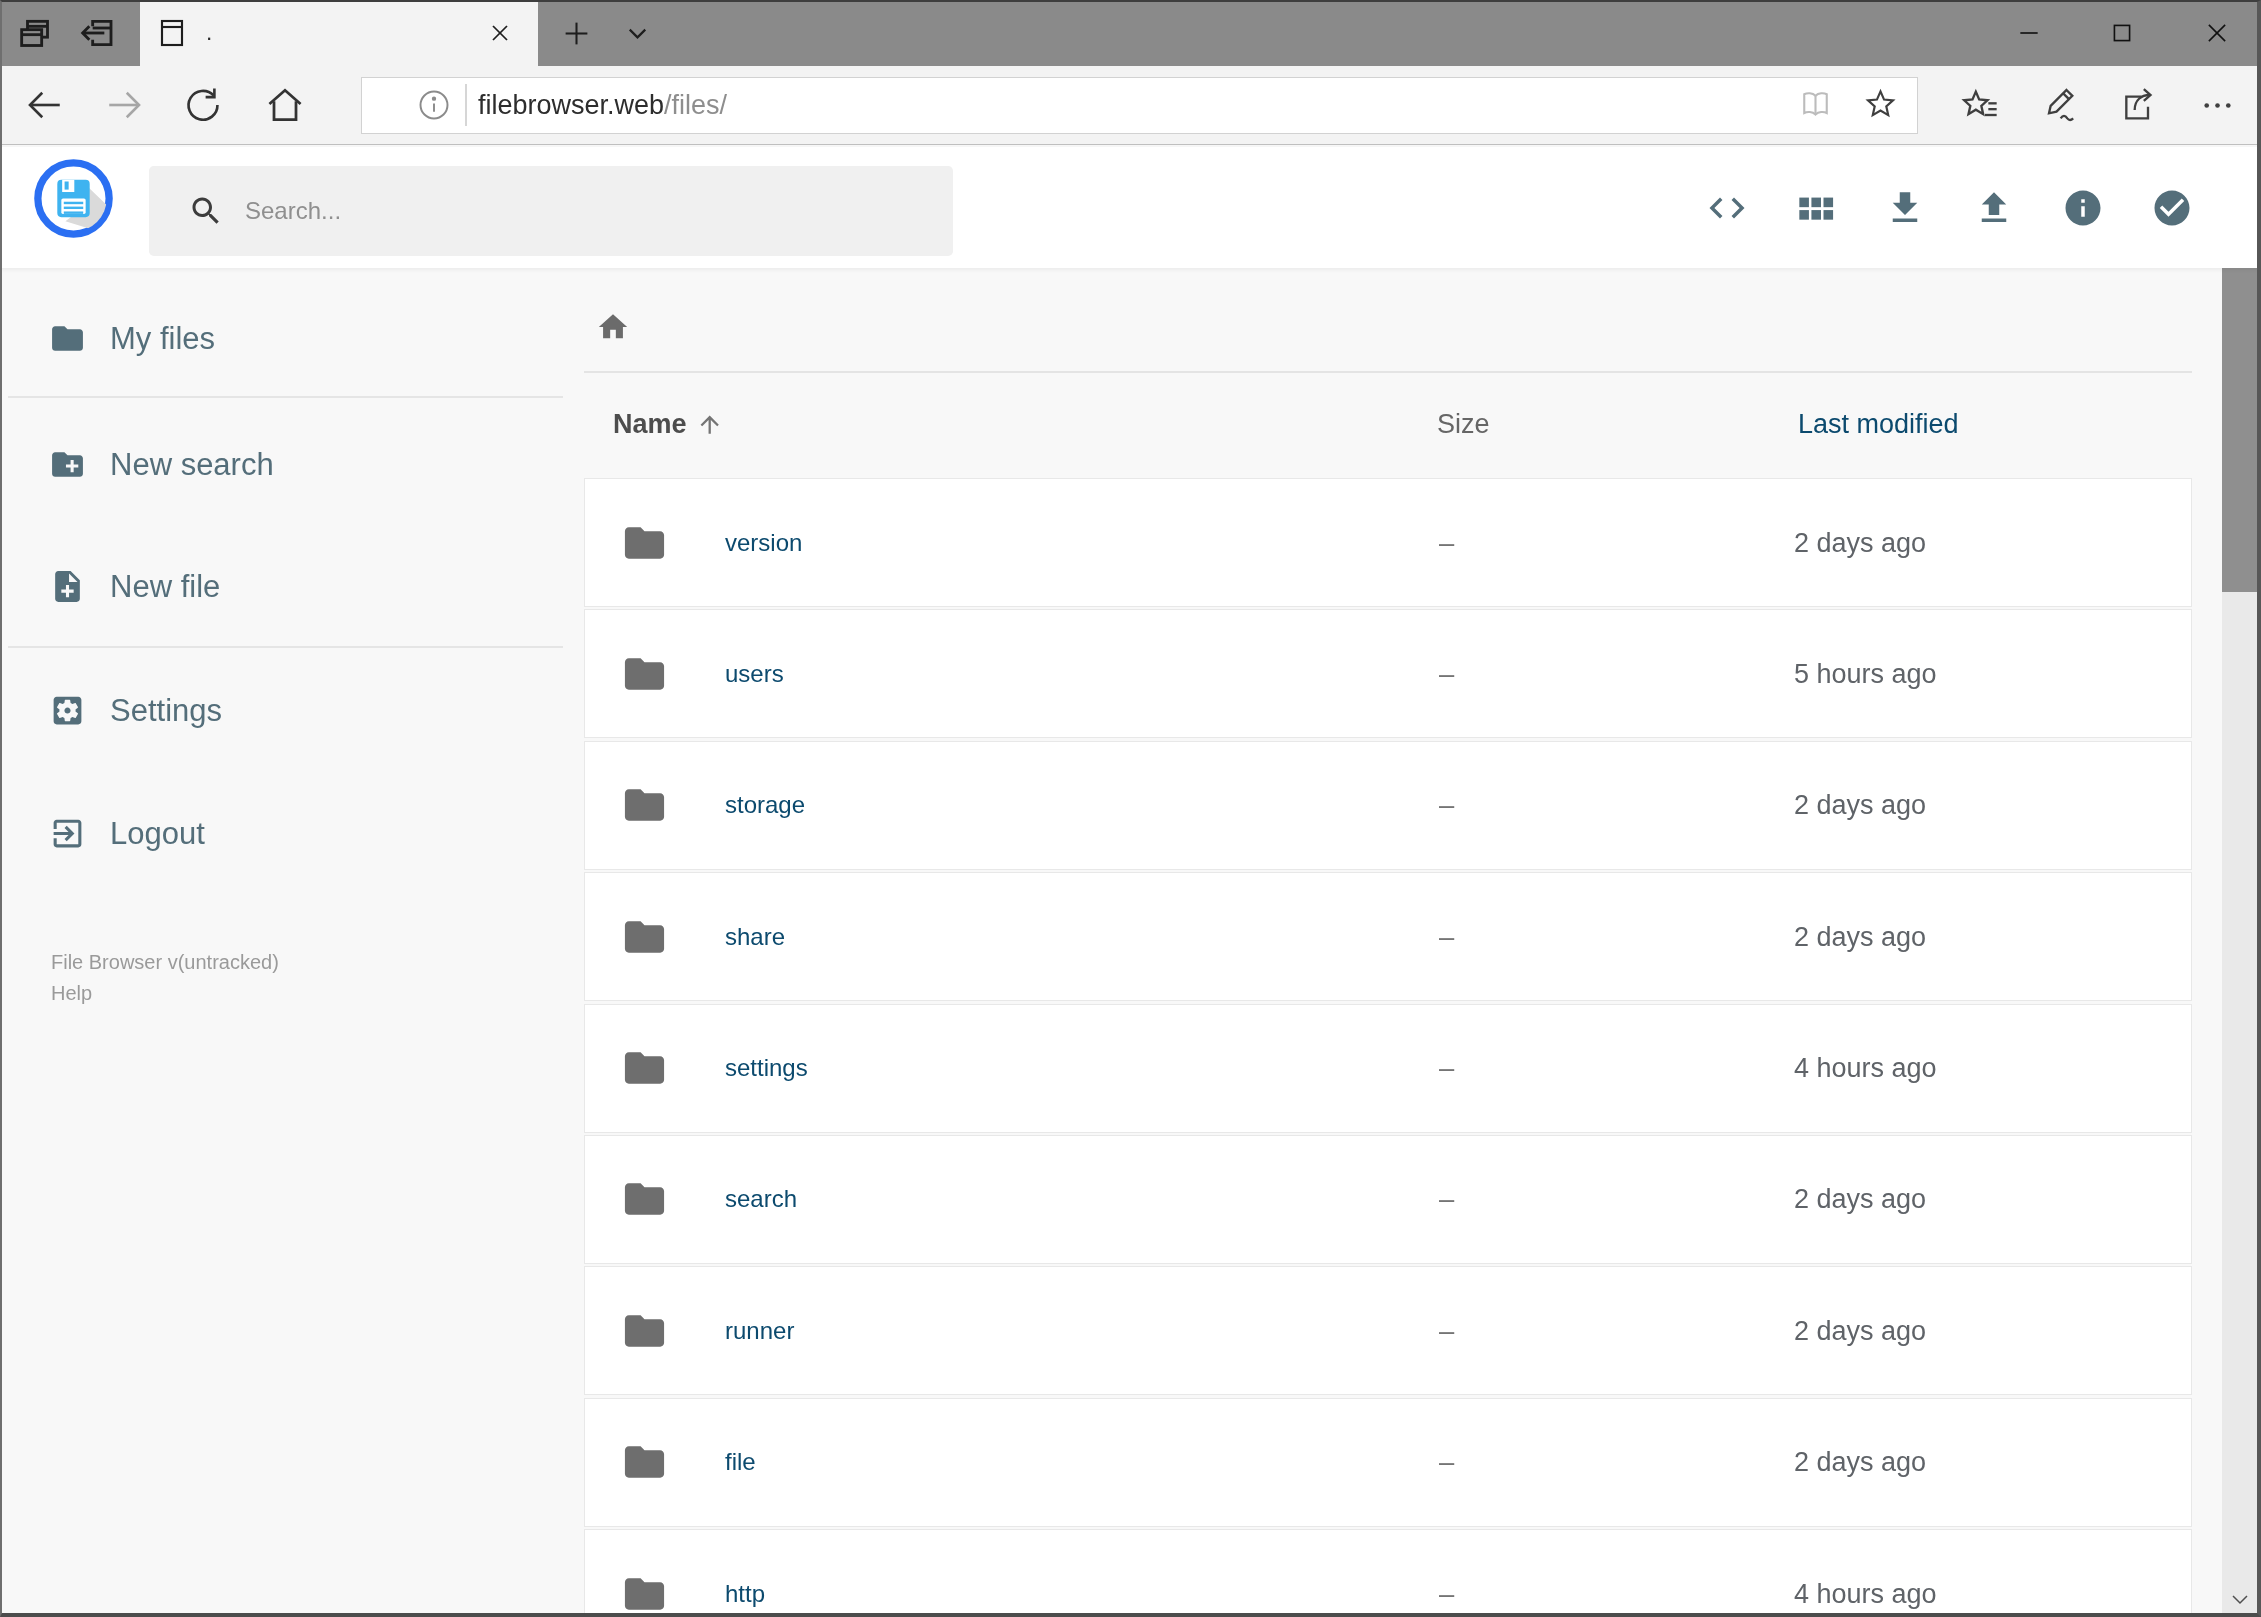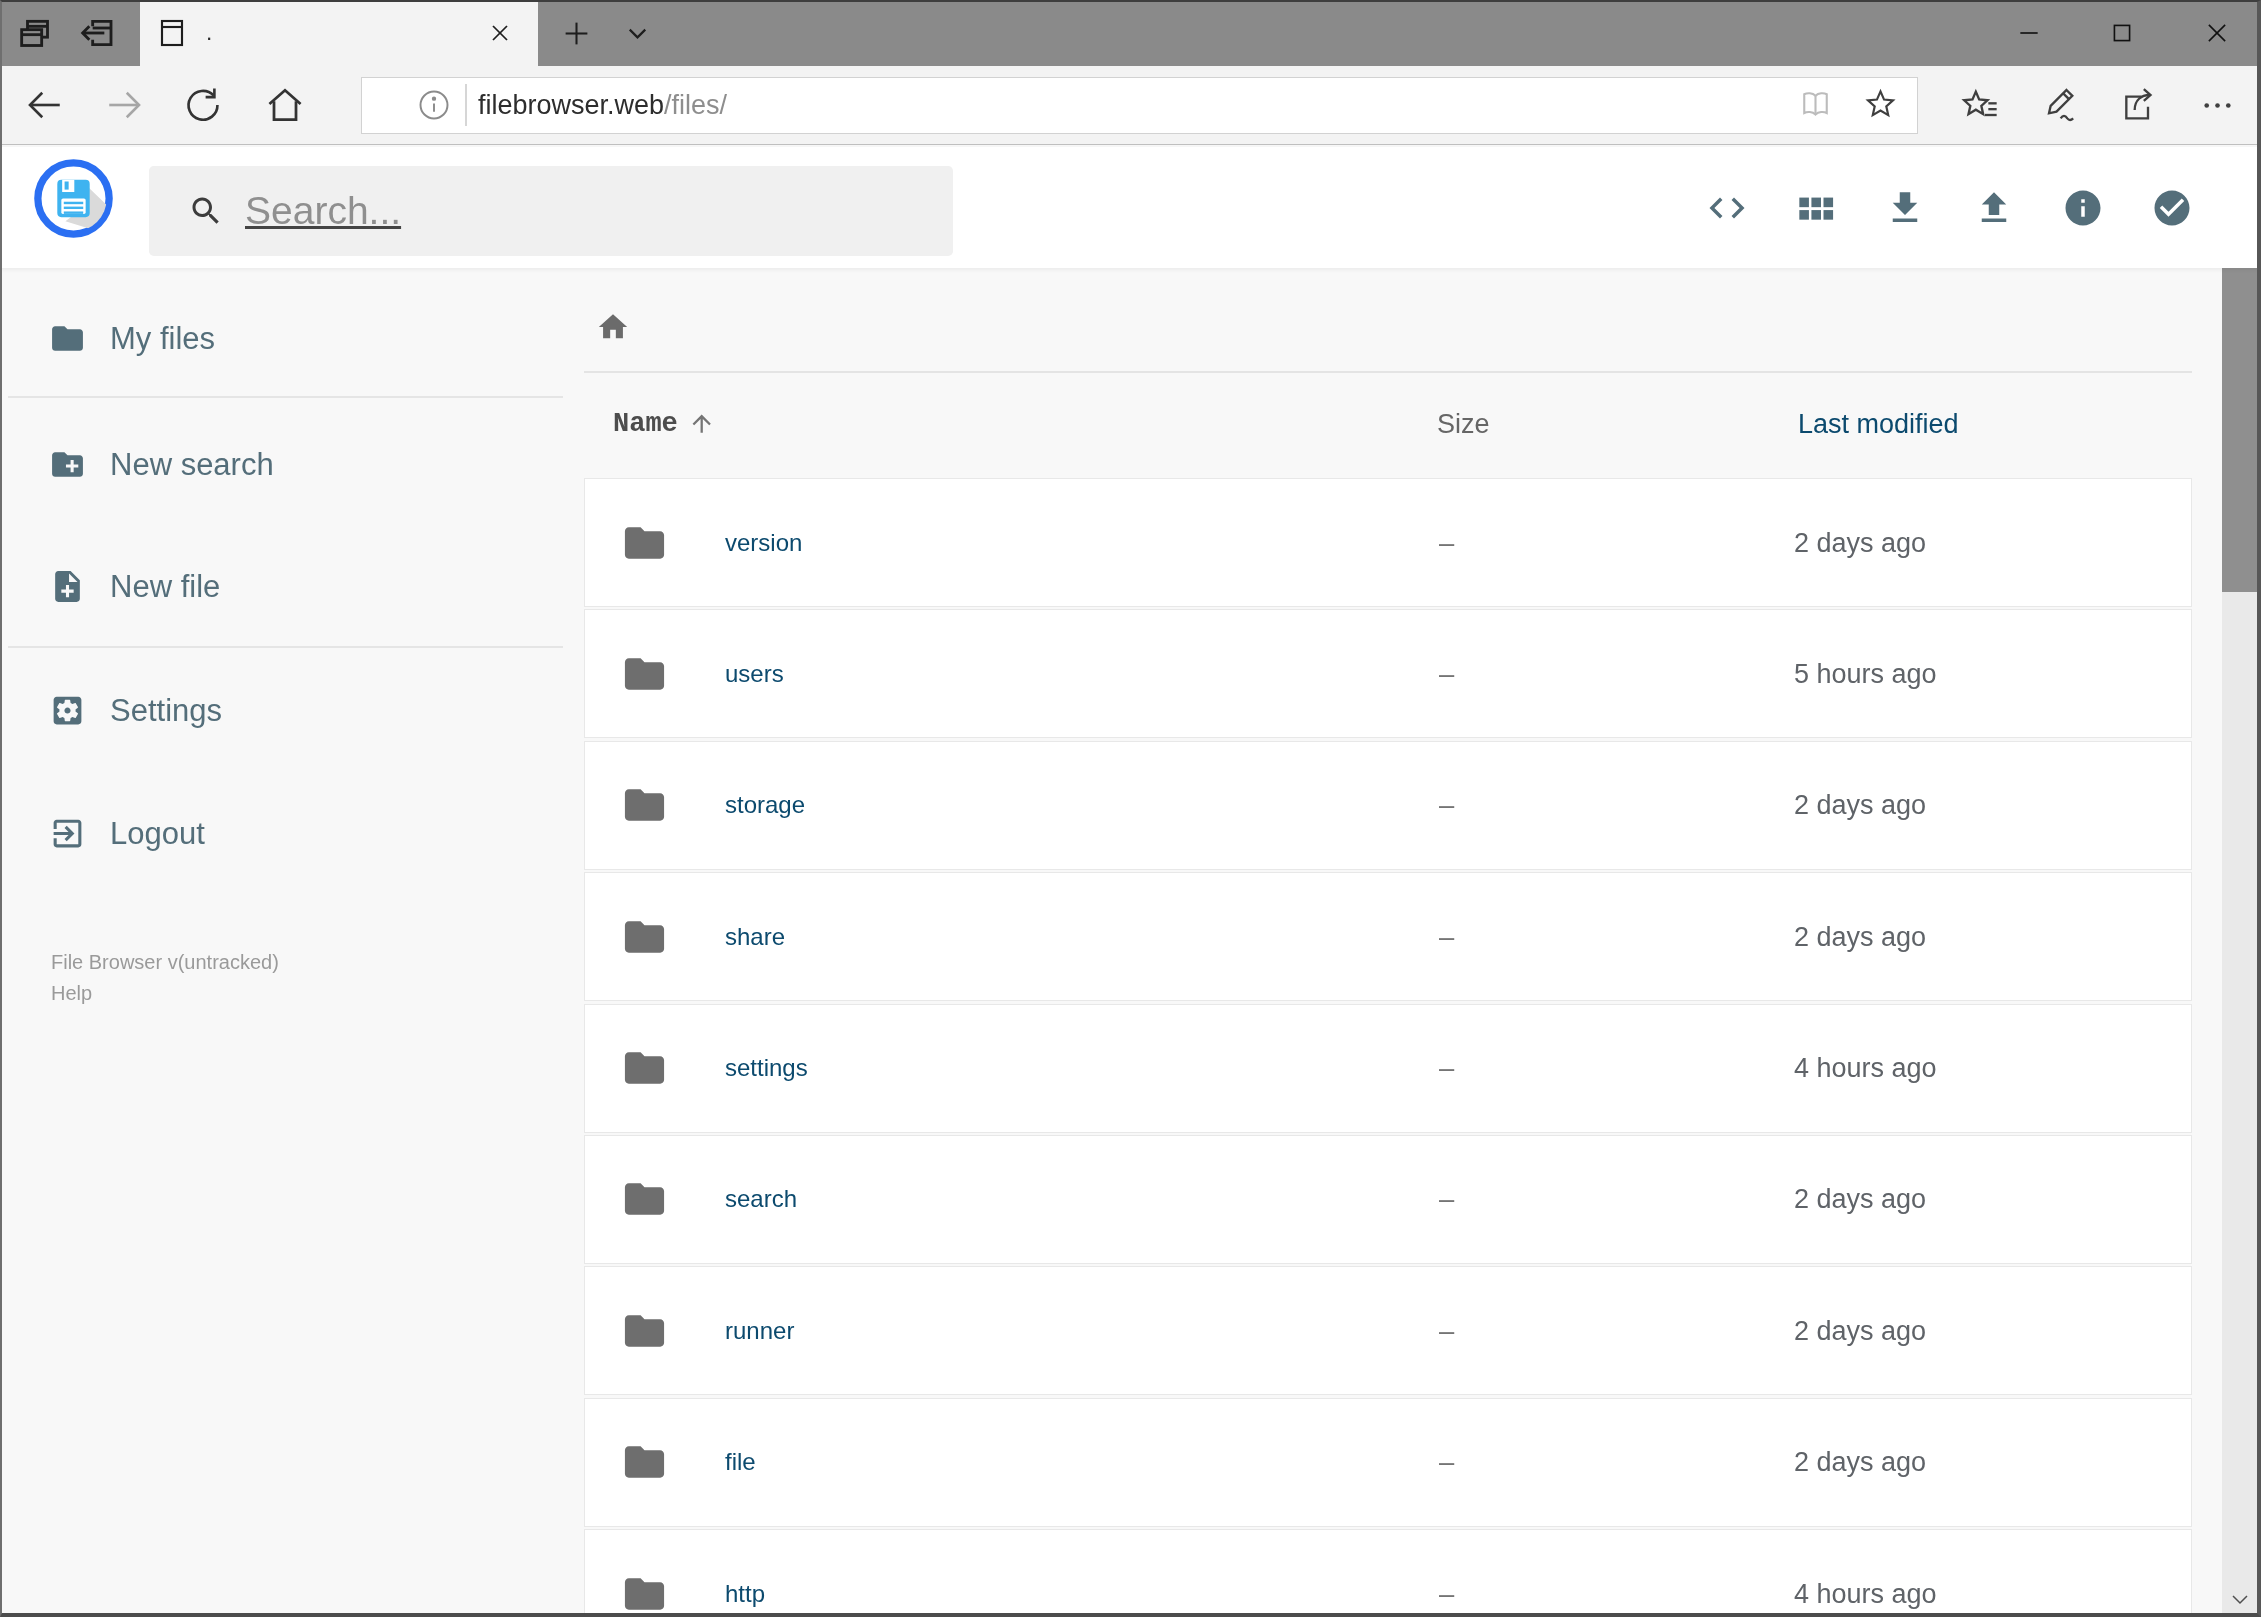--- a/index.html
+++ b/index.html
@@ -32,40 +32,40 @@
   .url-path { color:#8e8e8e; }
   .url-end { position:absolute; right:6.5px; top:0; height:53px; display:flex; align-items:center; gap:27.4px; padding-right:11.3px; }
 
   
   .appheader { position:absolute; left:0; top:147px; width:2261px; height:121px; background:#ffffff;
                box-shadow:0 1.6px 4.8px rgba(0,0,0,0.07); z-index:5; }
   .logo { position:absolute; left:33px; top:11.3px; width:81px; height:81px; }
   .searchbox { position:absolute; left:149px; top:18.6px; width:804px; height:90px; background:#f0f0f0;
                border-radius:4.8px; display:flex; align-items:center; }
   .searchbox svg { margin-left:39px; }
-  .searchbox input { border:none; outline:none; background:transparent; font-size:39px; color:#444;
-                     font-family:"Liberation Sans", sans-serif; margin-left:21px; width:646px;text-decoration:underline; }
+  .searchbox input { border:none; outline:none; background:transparent; font-size:24px; color:#444;
+                     font-family:"Liberation Sans", sans-serif; margin-left:21px; width:646px; }
   .searchbox input::placeholder { color:#8f8f8f; opacity:1; }
   .toolbar { position:absolute; right:68px; top:0; height:121px; display:flex; align-items:center; gap:47px; }
   .tool { width:42px; height:121px; display:flex; align-items:center; justify-content:center; }
 
   
   .sidebar { position:absolute; left:0; top:268px; width:567px; height:1349px; }
   .side-item { position:absolute; left:0; width:565px; height:87px; display:flex; align-items:center; cursor:pointer; }
   .side-item svg { margin-left:49px; }
   .side-label { font-size:31px; color:#546e7a; margin-left:24px; }
   .side-div { position:absolute; left:8px; width:555px; height:1.6px; background:#e5e5e5; }
   .side-foot { position:absolute; left:51px; font-size:20px; color:#9a9a9a; }
 
   
   .main { position:absolute; left:584px; top:268px; width:1608px; height:1349px; }
   .crumb { position:absolute; left:6.5px; top:36px; width:45px; height:45px; display:flex; align-items:center; justify-content:center; }
   .listdiv { position:absolute; left:0; top:103px; width:1608px; height:1.6px; background:#e4e4e4; }
   .cols { position:absolute; left:0; top:136px; width:1608px; height:45px; }
-  .col-name { position:absolute; left:29px; top:4.8px; font-size:27px; font-weight:bold; color:#4d4d4d; display:flex; align-items:center; gap:9.7px;font-family:Liberation Mono, monospace; }
+  .col-name { position:absolute; left:29px; top:4.8px; font-size:27px; font-weight:bold; color:#4d4d4d; display:flex; align-items:center; gap:9.7px; }
   .col-size { position:absolute; left:853px; top:4.8px; font-size:27px; color:#666; }
   .col-mod  { position:absolute; left:1214px; top:4.8px; font-size:27px; color:#0c4a6e; }
   .rows { position:absolute; left:0; top:210px; width:1608px; display:flex; flex-direction:column; gap:2.4px; }
   .row { position:relative; height:129px; background:#ffffff; border:0.8px solid #e8e8e8; cursor:pointer; }
   .row .ric   { position:absolute; left:36px;  top:50%; transform:translateY(-50%); }
   .row .rname { position:absolute; left:140px; top:50%; transform:translateY(-50%); font-size:24px; color:#0c4a6e; }
   .row .rsize { position:absolute; left:854px;top:50%; transform:translateY(-50%); font-size:27.4px; color:#757575; }
   .row .rtime { position:absolute; left:1209px;top:50%; transform:translateY(-50%); font-size:27px; color:#5f6368; }
 
   

